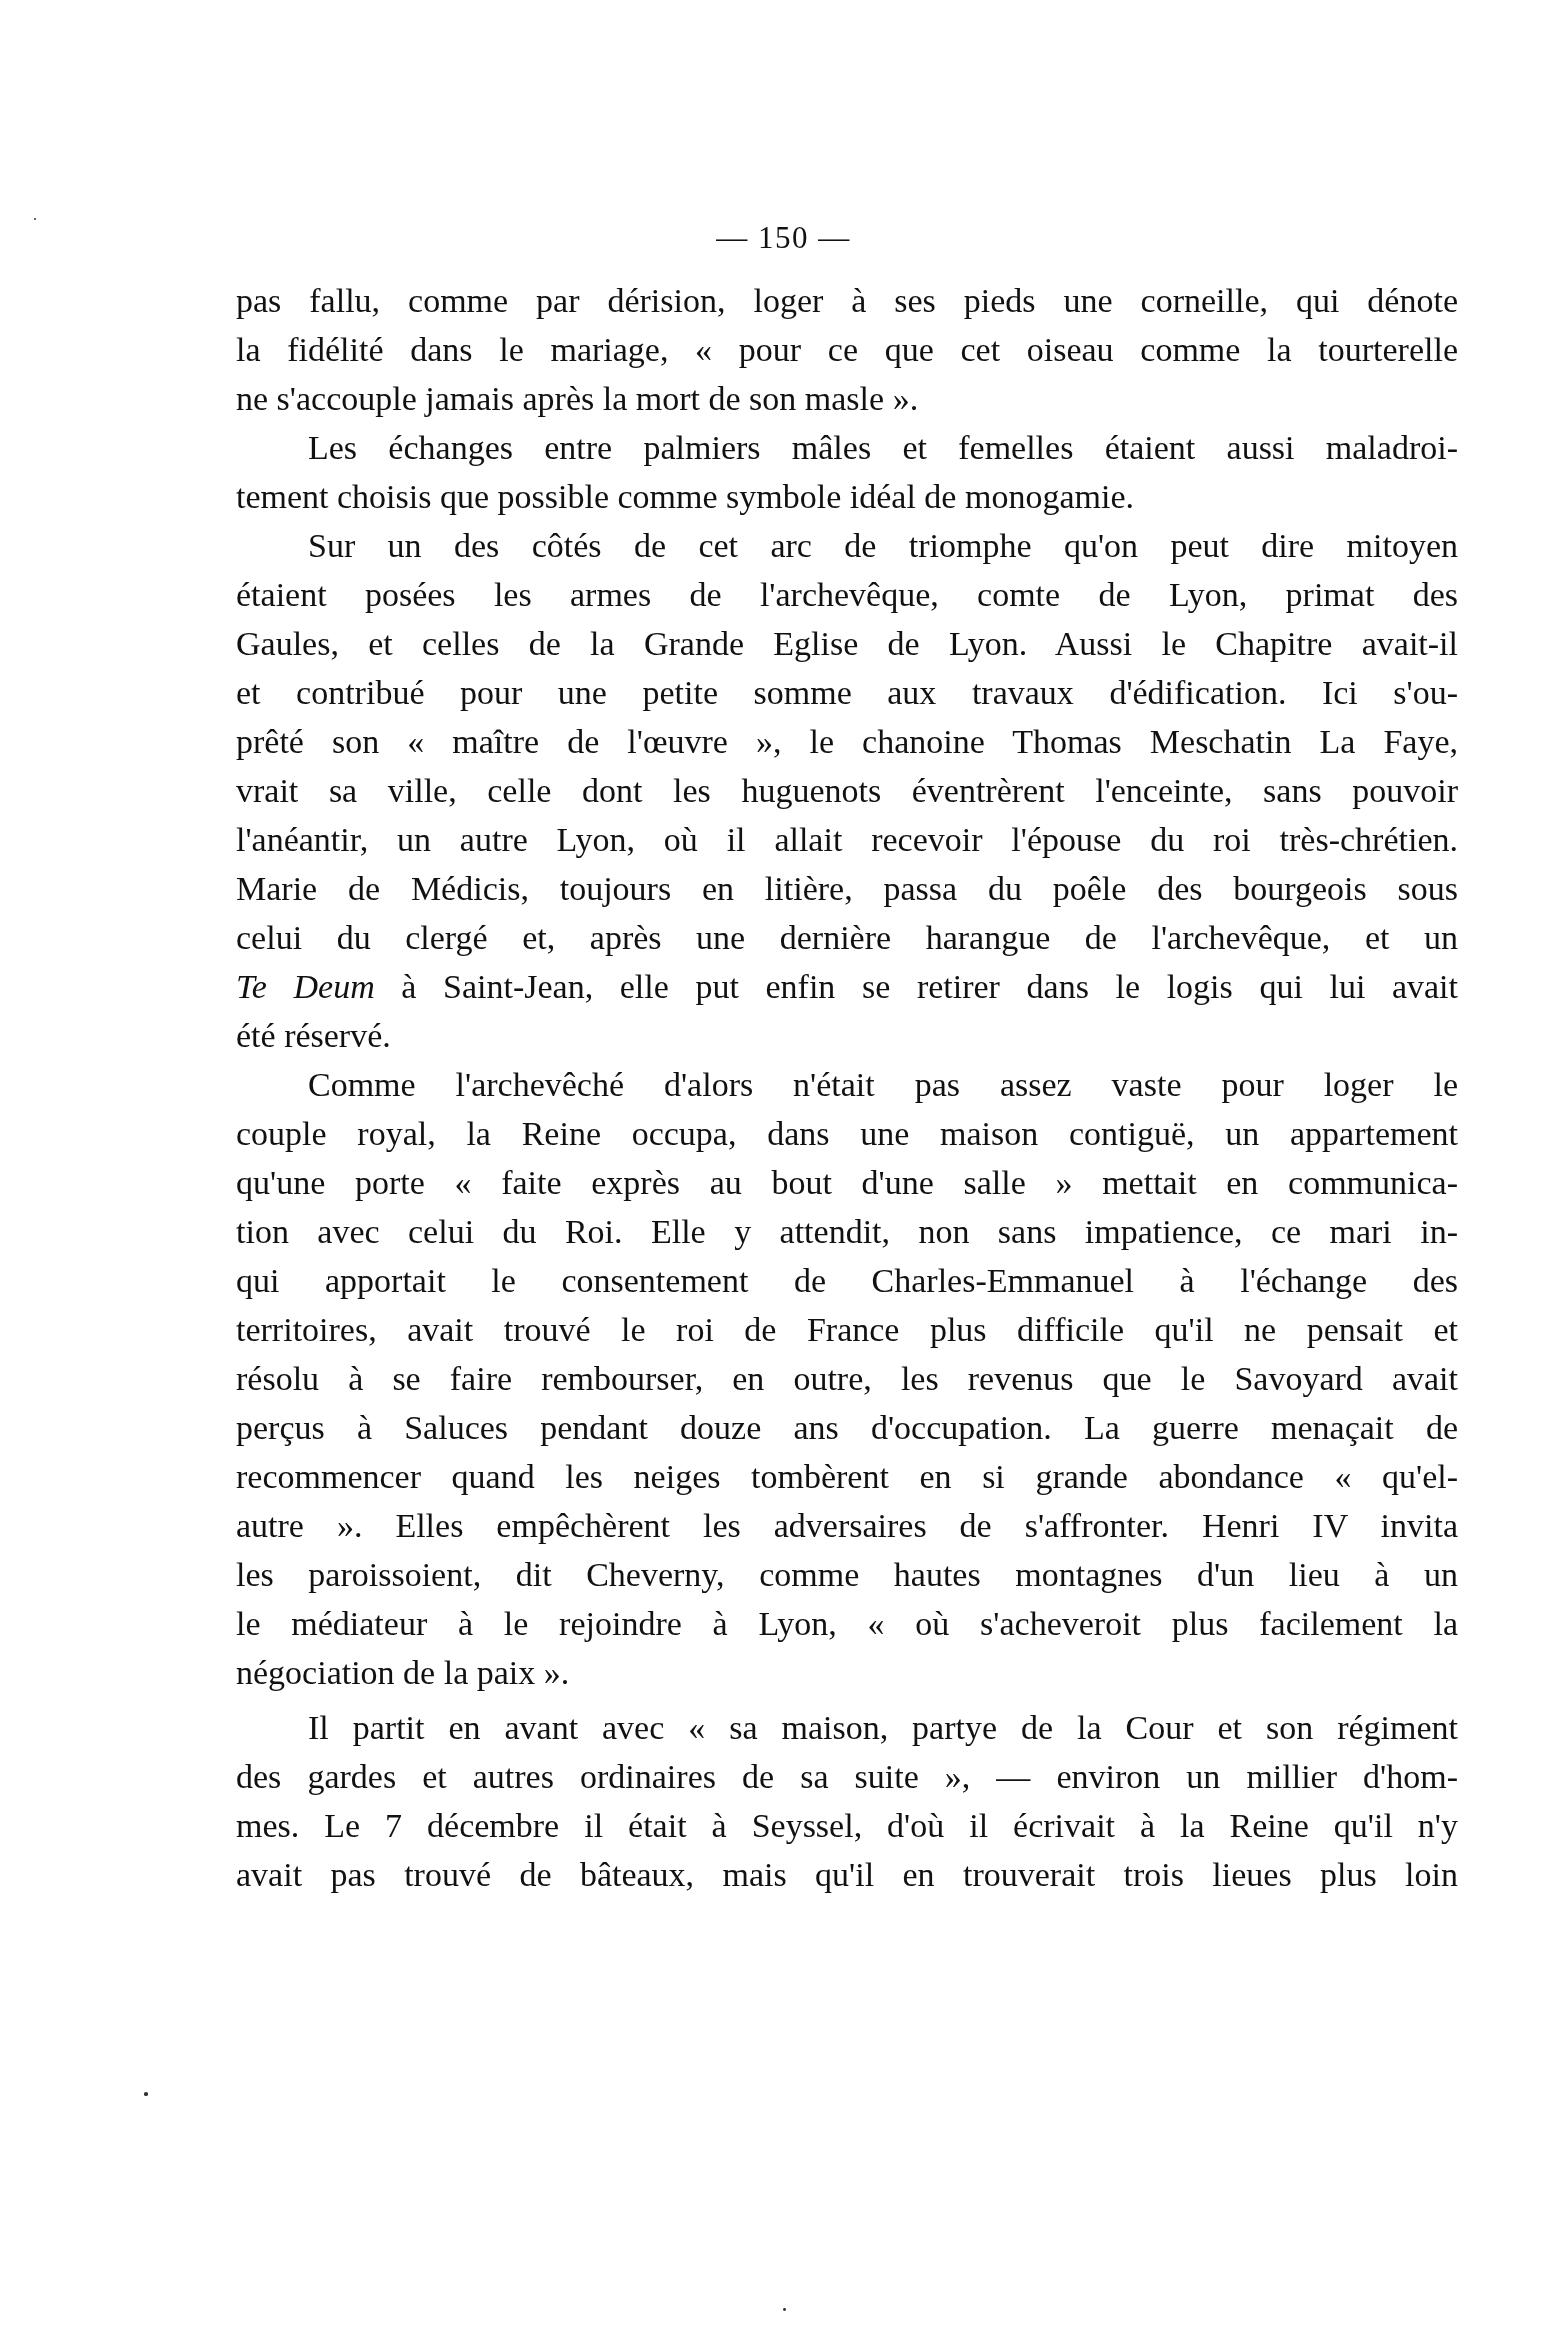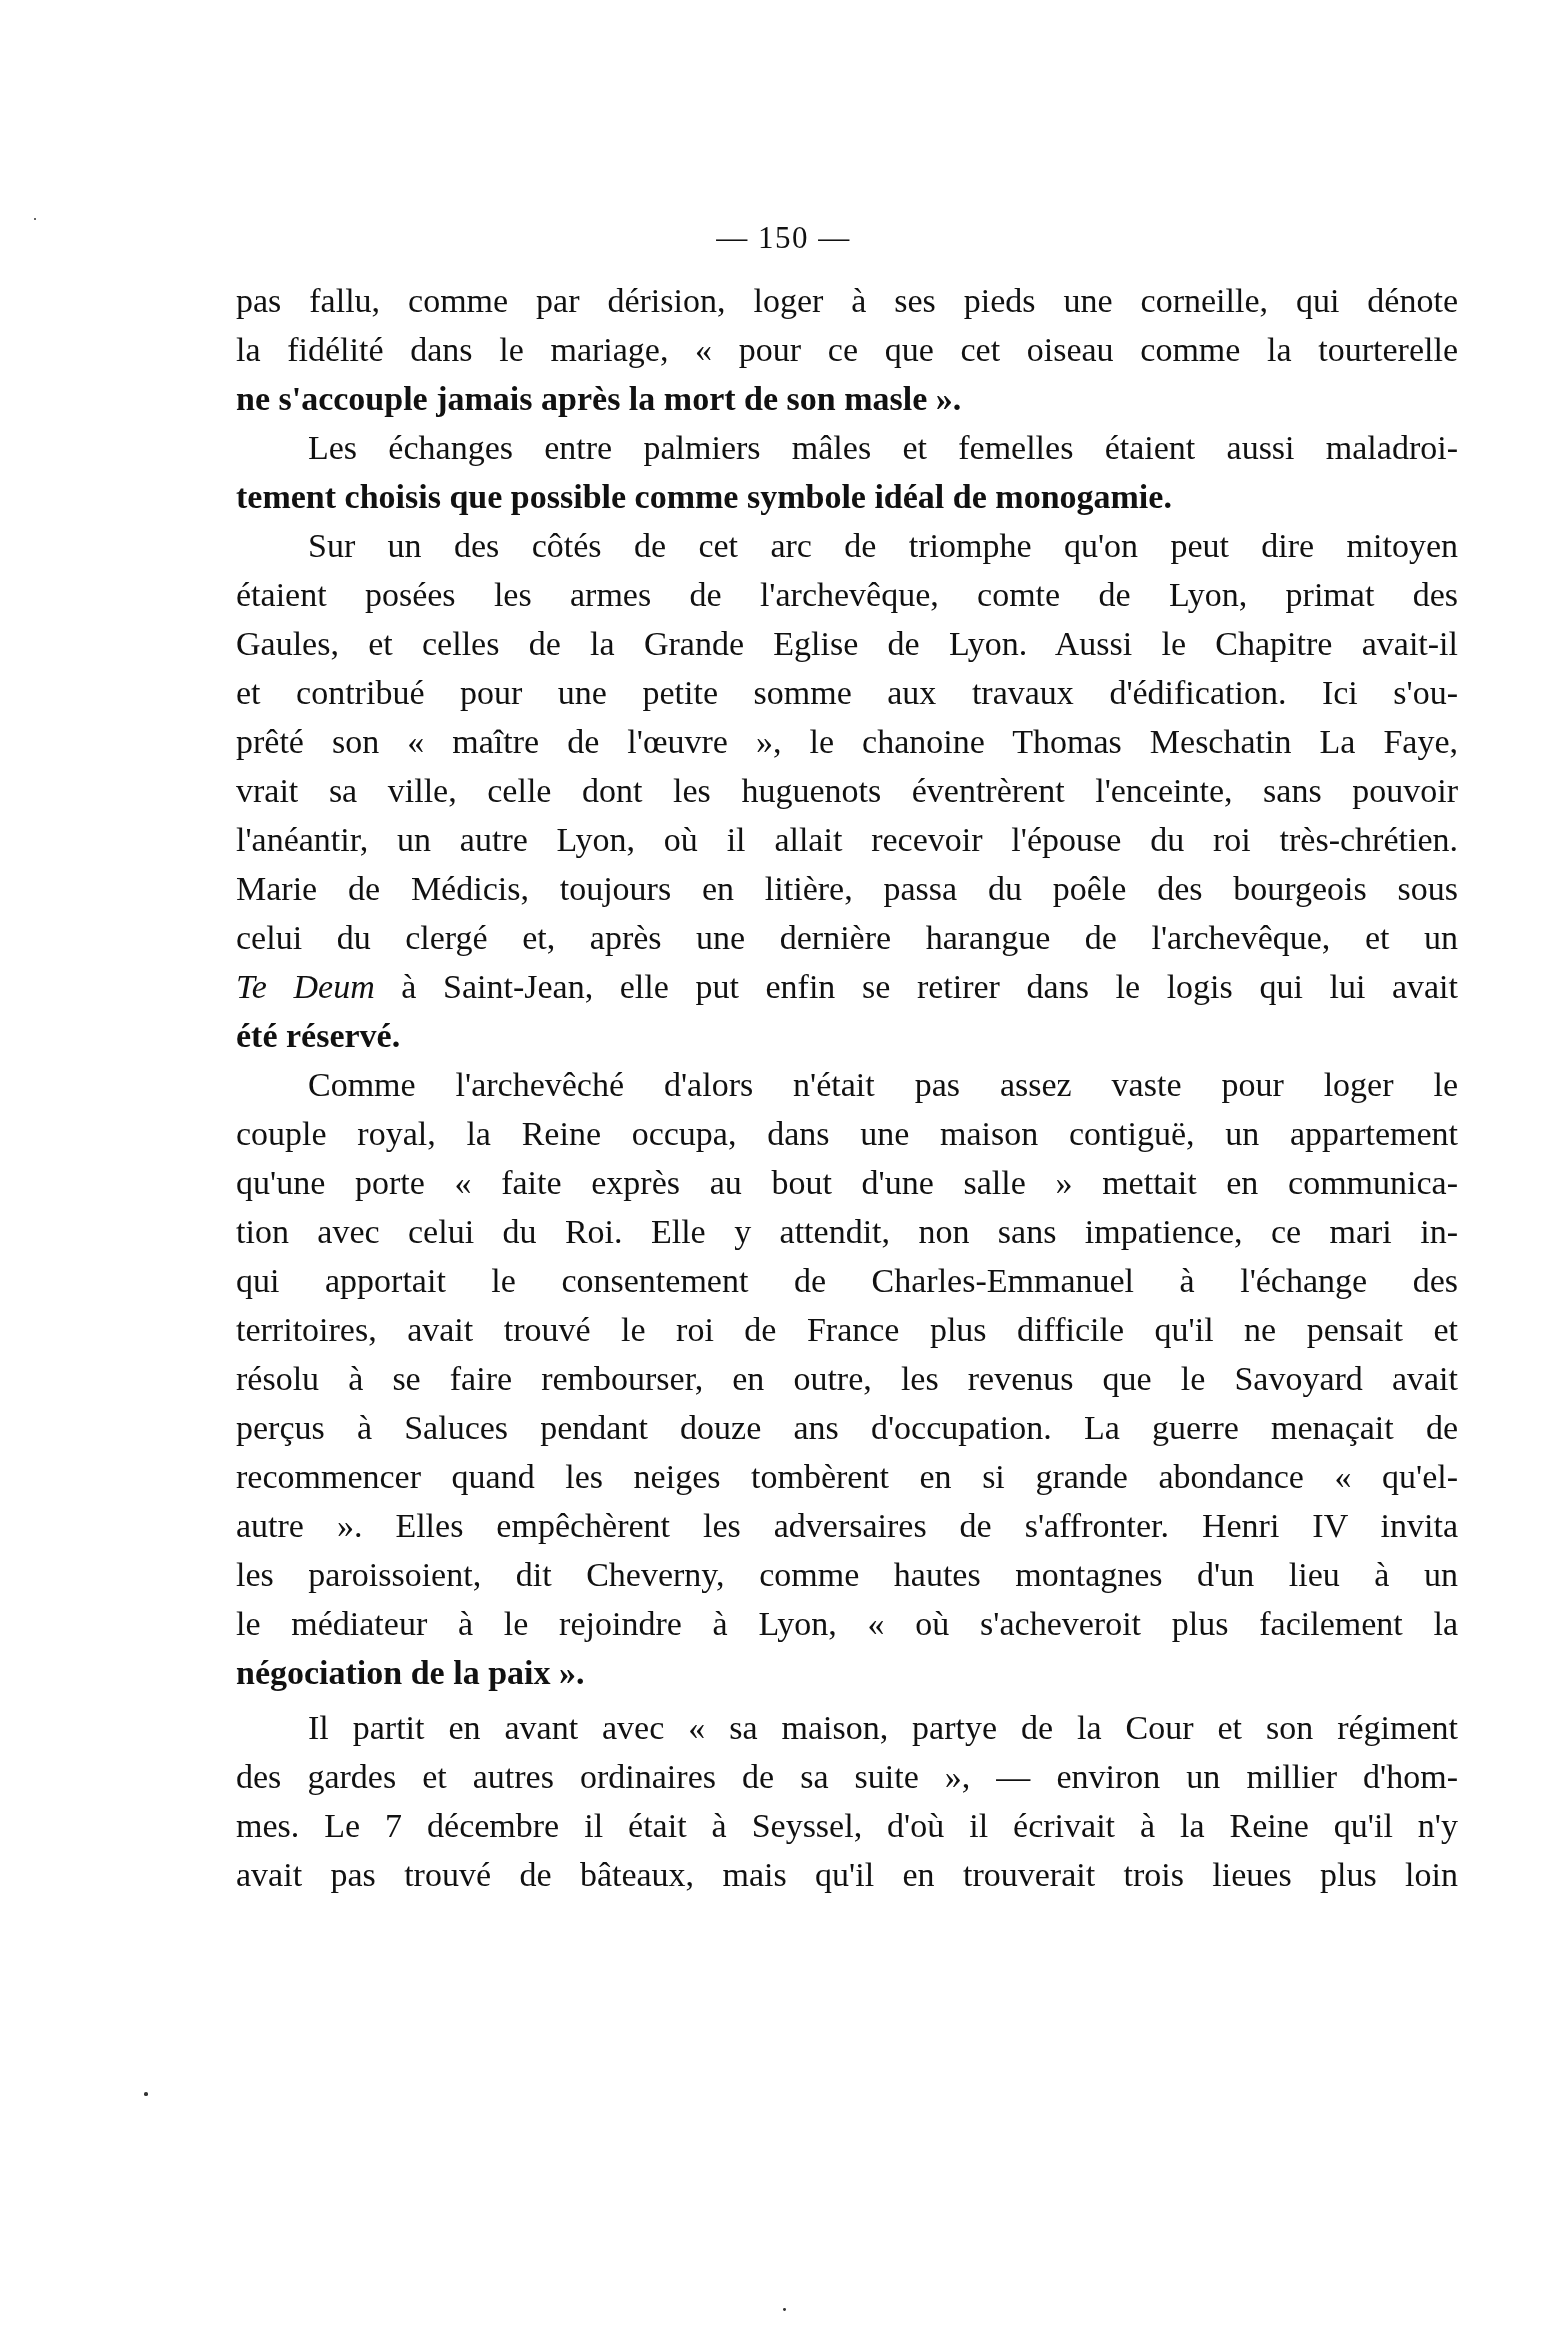--- a/index.html
+++ b/index.html
@@ -41,21 +41,20 @@
   }
   .line {
     display: block;
     white-space: nowrap;
     height: 49px;
     text-align: justify;
     text-align-last: justify;
   }
   .line.last {
     text-align-last: left;
-    font-weight: bold;
   }
   .line.indent {
     padding-left: 72px;
   }
   .para-gap {
     height: 5.9px;
   }
   .it { font-style: italic; }
   .speck {
     position: absolute;

